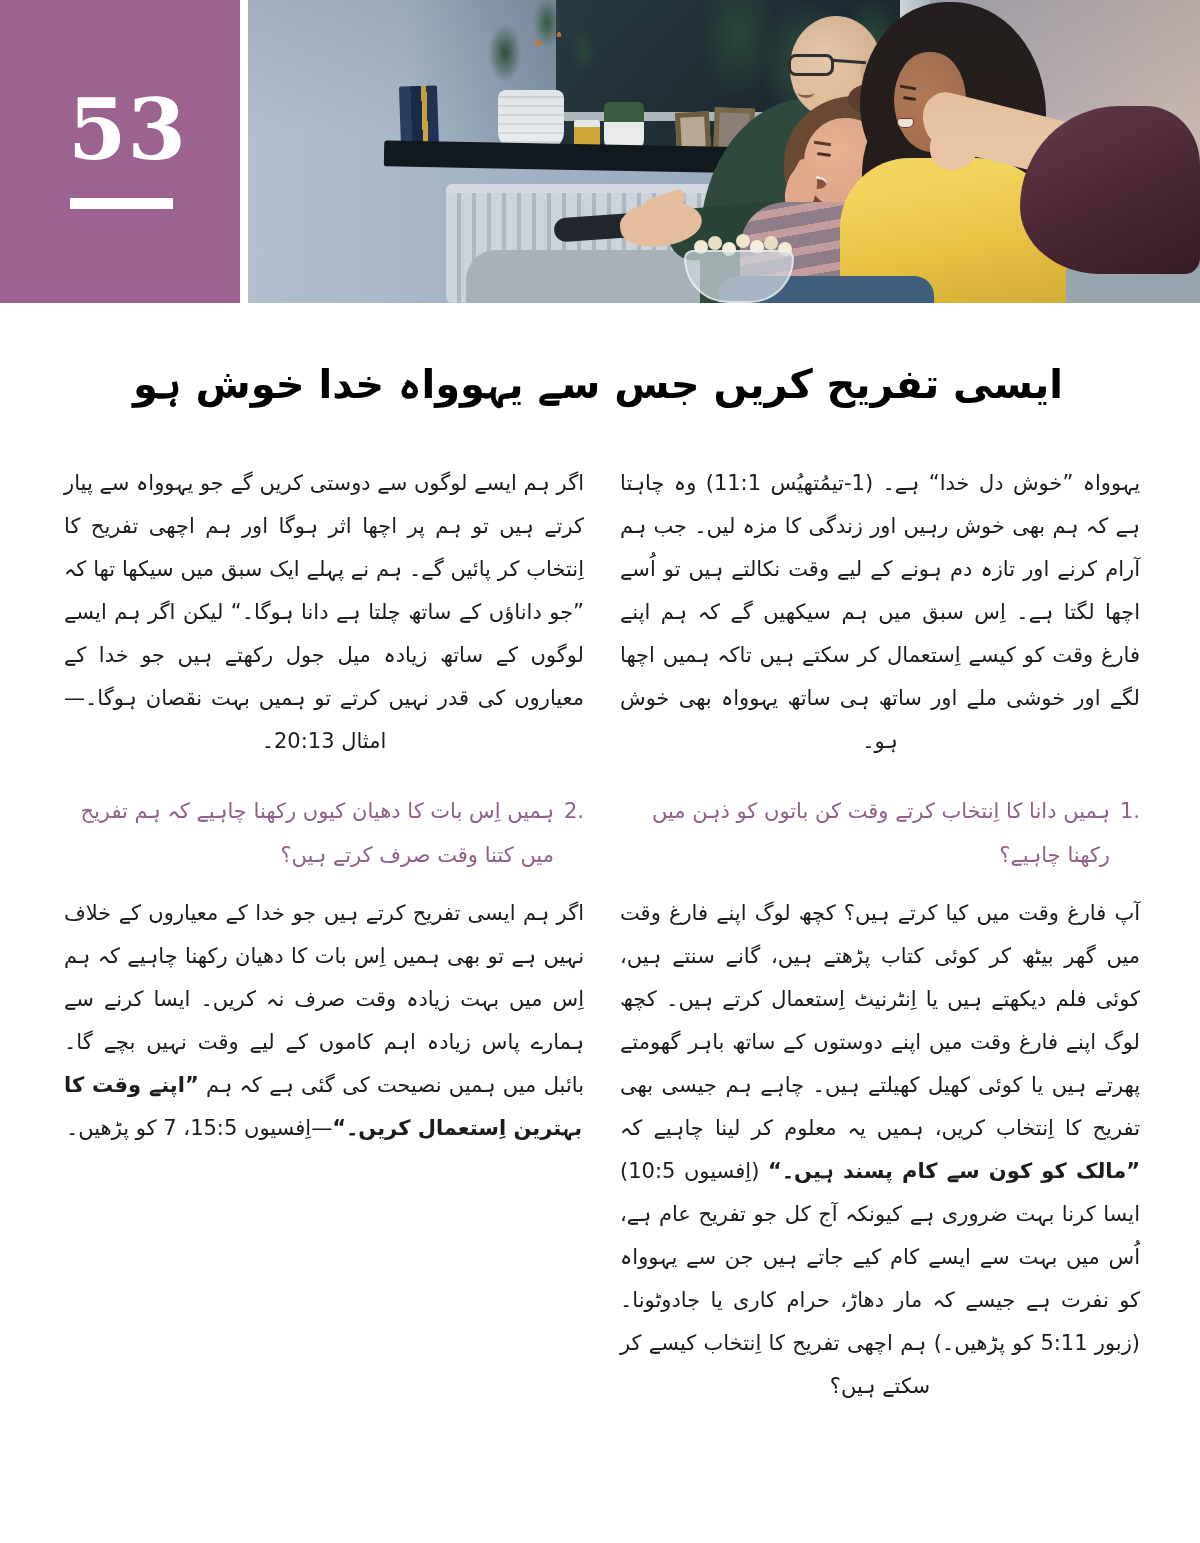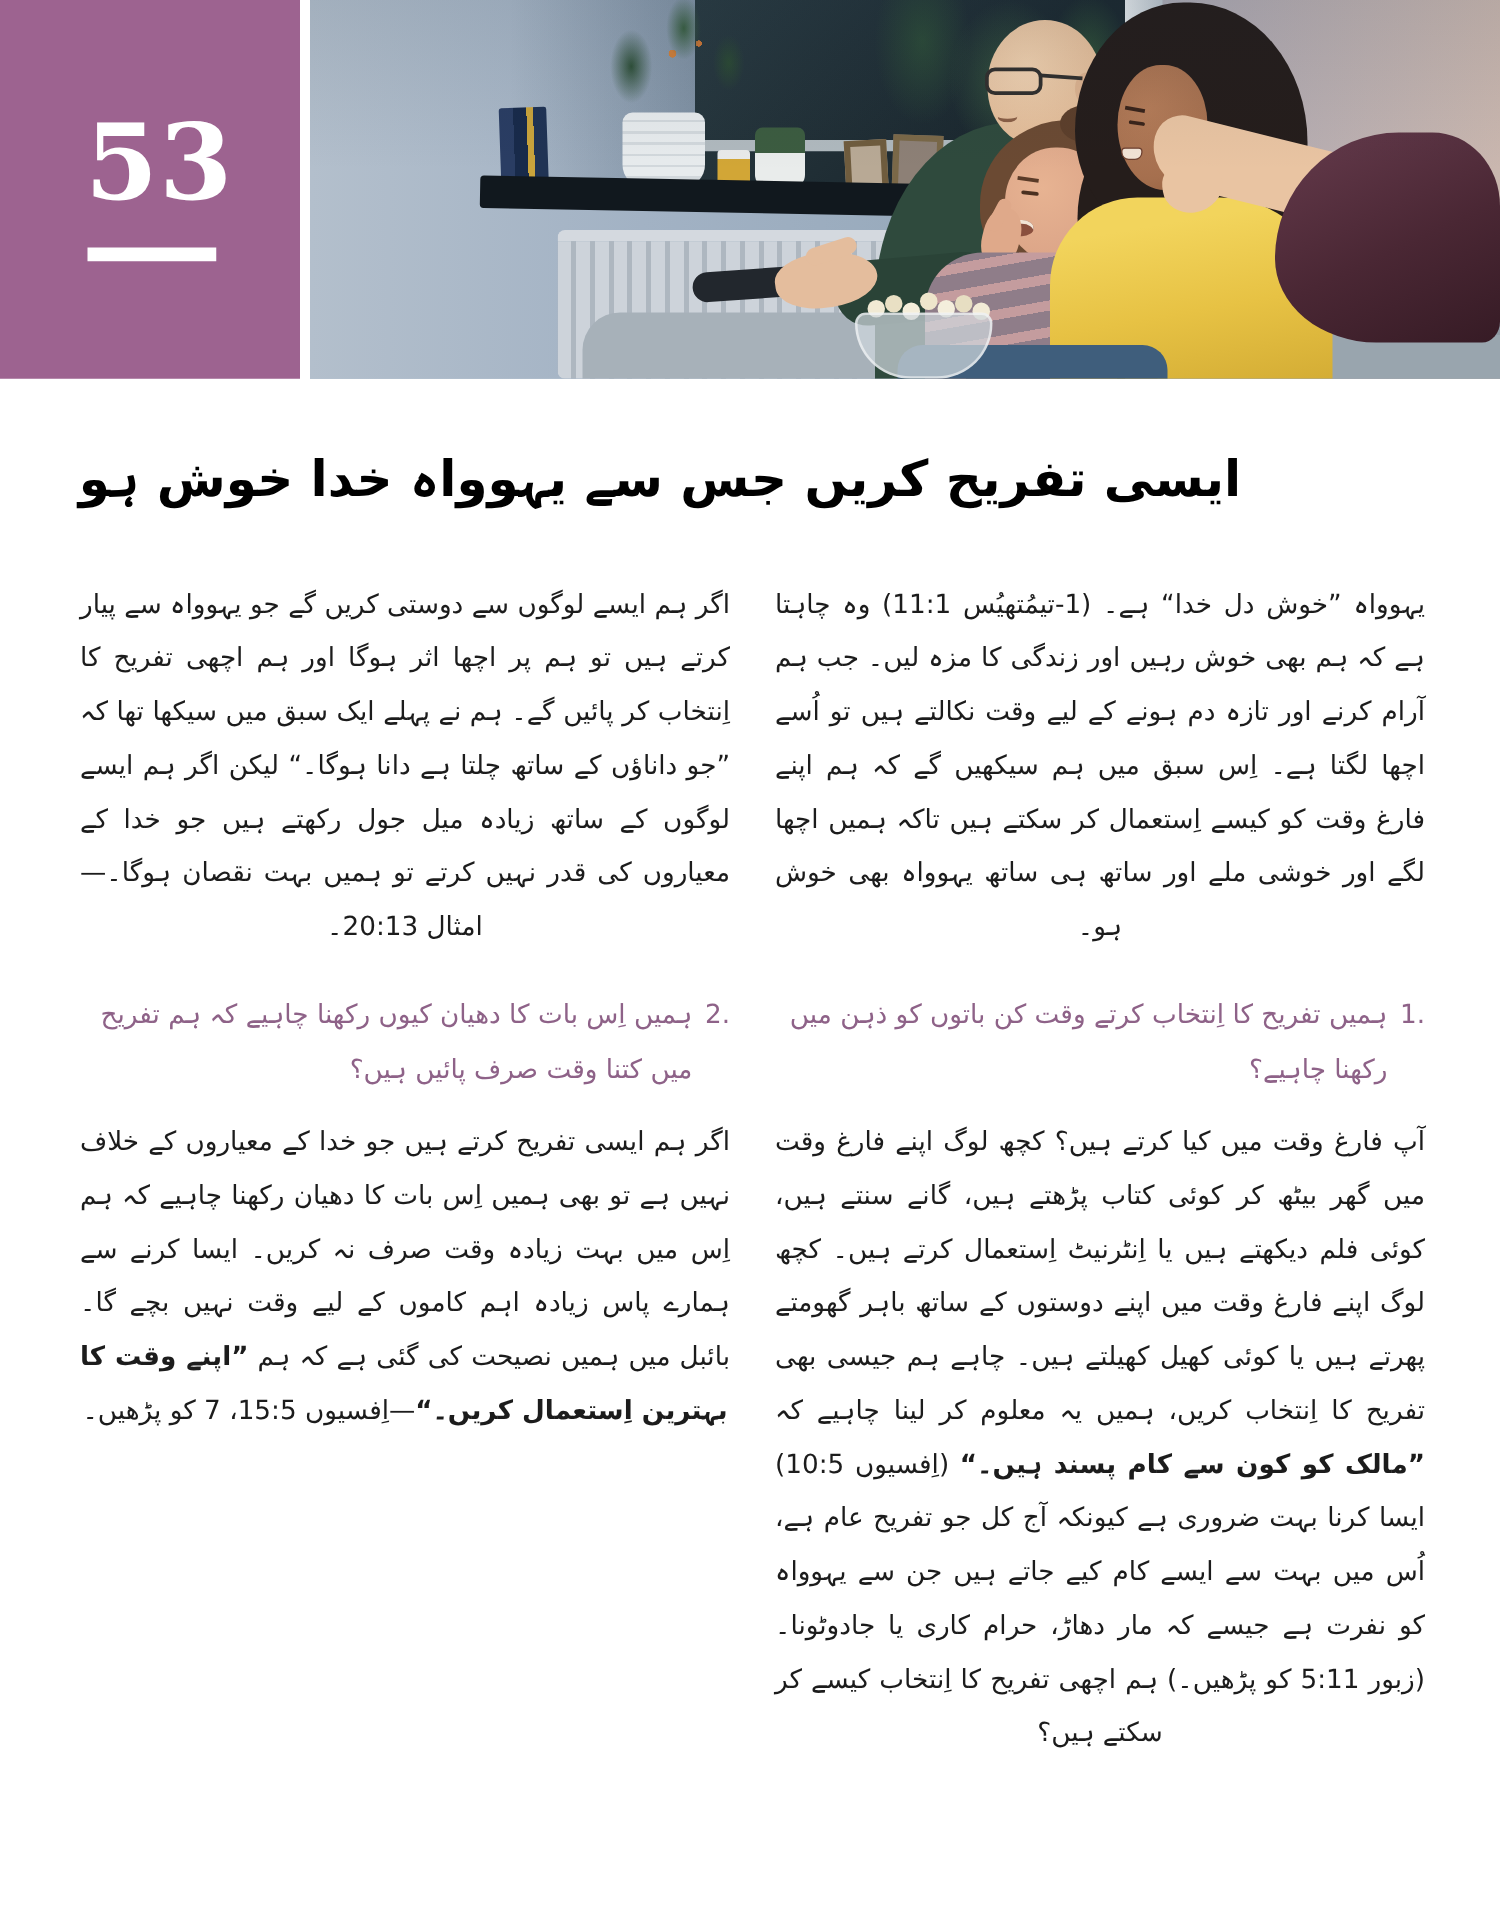--- a/index.html
+++ b/index.html
@@ -90,21 +90,21 @@
       background:linear-gradient(155deg,#63394a 5%,#4a2734 55%,#361b25);
       border-radius:55% 30% 8% 45% / 60% 35% 10% 40%; }
   .ph-jeans { left:470px; top:276px; width:216px; height:27px; background:#3f5e7c; border-radius:20px 20px 0 0; }
   .ph-popcorn { left:446px; top:240px; width:14px; height:14px; border-radius:50%; background:#f1ead4;
       box-shadow:14px -4px 0 #e9e0c4, 28px 2px 0 #f4eeda, 42px -6px 0 #eee5cb, 56px 0 0 #f4eedc, 70px -4px 0 #e7dec2, 84px 2px 0 #f2ebd6; }
   .ph-bowl { left:436px; top:250px; width:110px; height:53px; background:rgba(206,215,221,0.72);
       border:2px solid rgba(255,255,255,0.55); border-radius:10px 10px 52px 52px; }
   .photo::after { content:""; position:absolute; inset:0; background:linear-gradient(180deg, rgba(20,40,60,0.10), rgba(20,40,60,0) 45%); }
 
   
-  .title { position:absolute; top:352px; right:67px; left:63px; text-align:left;
+  .title { position:absolute; top:352px; right:67px; left:63px; text-align:center;
       font-size:40px; line-height:1.6; font-weight:bold; color:#000; }
 
   
   .columns { position:absolute; top:462px; left:63px; width:1077px; display:flex; gap:36px; }
   .col { width:520px; flex:0 0 520px; }
   .para { font-size:21px; line-height:2.05; text-align:justify; text-align-last:center; margin:0 0 26px 0; }
   .para .b { font-weight:bold; }
   .question { display:flex; gap:10px; color:#8E6288; font-size:21px; line-height:2.1; text-align:right; margin:19px 0 14px 0; }
   .qnum { flex:0 0 auto; }
 </style>
@@ -174,28 +174,28 @@
     </div>
   </header>
 
   <h1 class="title" dir="rtl">ایسی تفریح کریں جس سے یہوواہ خدا خوش ہو</h1>
 
   <main class="columns" dir="rtl">
     <section class="col">
       <p class="para" dir="rtl"><span>یہوواہ ”خوش دل خدا“ ہے۔ (1-تیمُتھیُس 11:1) وہ چاہتا ہے کہ ہم بھی خوش رہیں اور زندگی کا مزہ لیں۔ جب ہم آرام کرنے اور تازہ دم ہونے کے لیے وقت نکالتے ہیں تو اُسے اچھا لگتا ہے۔ اِس سبق میں ہم سیکھیں گے کہ ہم اپنے فارغ وقت کو کیسے اِستعمال کر سکتے ہیں تاکہ ہمیں اچھا لگے اور خوشی ملے اور ساتھ ہی ساتھ یہوواہ بھی خوش ہو۔</span></p>
       <div class="question" dir="rtl">
         <span class="qnum" dir="ltr">1.</span>
-        <span>ہمیں تفریح کا اِنتخاب کرتے وقت کن باتوں کو ذہن میں رکھنا چاہیے؟</span>
+        <span>ہمیں دانا کا اِنتخاب کرتے وقت کن باتوں کو ذہن میں رکھنا چاہیے؟</span>
       </div>
       <p class="para" dir="rtl"><span>آپ فارغ وقت میں کیا کرتے ہیں؟ کچھ لوگ اپنے فارغ وقت میں گھر بیٹھ کر کوئی کتاب پڑھتے ہیں، گانے سنتے ہیں، کوئی فلم دیکھتے ہیں یا اِنٹرنیٹ اِستعمال کرتے ہیں۔ کچھ لوگ اپنے فارغ وقت میں اپنے دوستوں کے ساتھ باہر گھومتے پھرتے ہیں یا کوئی کھیل کھیلتے ہیں۔ چاہے ہم جیسی بھی تفریح کا اِنتخاب کریں، ہمیں یہ معلوم کر لینا چاہیے کہ </span><span class="b">”مالک کو کون سے کام پسند ہیں۔“</span><span> (اِفسیوں 10:5) ایسا کرنا بہت ضروری ہے کیونکہ آج کل جو تفریح عام ہے، اُس میں بہت سے ایسے کام کیے جاتے ہیں جن سے یہوواہ کو نفرت ہے جیسے کہ مار دھاڑ، حرام کاری یا جادوٹونا۔ (زبور 5:11 کو پڑھیں۔) ہم اچھی تفریح کا اِنتخاب کیسے کر سکتے ہیں؟</span></p>
     </section>
 
     <section class="col">
       <p class="para" dir="rtl"><span>اگر ہم ایسے لوگوں سے دوستی کریں گے جو یہوواہ سے پیار کرتے ہیں تو ہم پر اچھا اثر ہوگا اور ہم اچھی تفریح کا اِنتخاب کر پائیں گے۔ ہم نے پہلے ایک سبق میں سیکھا تھا کہ ”جو داناؤں کے ساتھ چلتا ہے دانا ہوگا۔“ لیکن اگر ہم ایسے لوگوں کے ساتھ زیادہ میل جول رکھتے ہیں جو خدا کے معیاروں کی قدر نہیں کرتے تو ہمیں بہت نقصان ہوگا۔—امثال 20:13۔</span></p>
       <div class="question" dir="rtl">
         <span class="qnum" dir="ltr">2.</span>
-        <span>ہمیں اِس بات کا دھیان کیوں رکھنا چاہیے کہ ہم تفریح میں کتنا وقت صرف پائیں ہیں؟</span>
+        <span>ہمیں اِس بات کا دھیان کیوں رکھنا چاہیے کہ ہم تفریح میں کتنا وقت صرف کرتے ہیں؟</span>
       </div>
       <p class="para" dir="rtl"><span>اگر ہم ایسی تفریح کرتے ہیں جو خدا کے معیاروں کے خلاف نہیں ہے تو بھی ہمیں اِس بات کا دھیان رکھنا چاہیے کہ ہم اِس میں بہت زیادہ وقت صرف نہ کریں۔ ایسا کرنے سے ہمارے پاس زیادہ اہم کاموں کے لیے وقت نہیں بچے گا۔ بائبل میں ہمیں نصیحت کی گئی ہے کہ ہم </span><span class="b">”اپنے وقت کا بہترین اِستعمال کریں۔“</span><span>—اِفسیوں 15:5، 7 کو پڑھیں۔</span></p>
     </section>
   </main>
 
 </div>
 
 </body></html>

